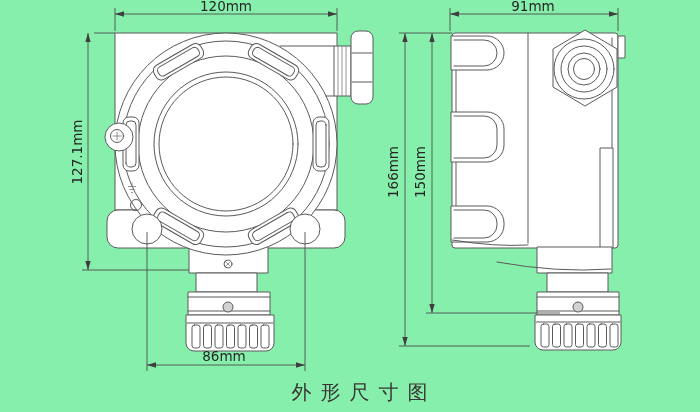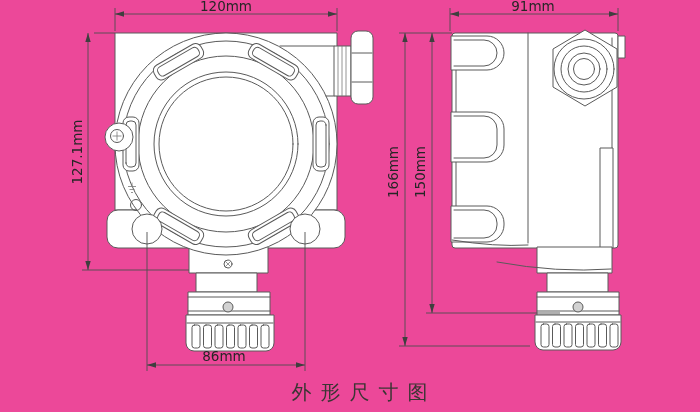--- a/index.html
+++ b/index.html
@@ -1,16 +1,16 @@
 <!DOCTYPE html>
 <html><head>
 <meta charset="utf-8">
 <style>
   html,body{margin:0;padding:0;background:#ffffff;}
-  .stage{position:relative;width:700px;height:412px;background:#ec4899;overflow:hidden;
+  .stage{position:relative;width:700px;height:412px;background:#86efac;overflow:hidden;
          font-family:"DejaVu Sans",sans-serif;}
   svg{display:block}
   .ln  {fill:none;stroke:#5a5a5a;stroke-width:1;stroke-linecap:round;stroke-linejoin:round;}
   .fw  {fill:#ffffff;stroke:#5a5a5a;stroke-width:1;stroke-linejoin:round;}
   .thin{fill:none;stroke:#7a7a7a;stroke-width:0.8;}
   .dim {fill:none;stroke:#4f4f4f;stroke-width:0.9;}
   .arr {fill:#3f3f3f;stroke:none;}
   .dimtxt{font:13.5px "DejaVu Sans",sans-serif;fill:#262626;}
   .titletxt{font:20px "DejaVu Sans",sans-serif;fill:#3a3633;letter-spacing:9px;}
   .screwfill{fill:#d2d2d2;stroke:#5a5a5a;stroke-width:1;}

